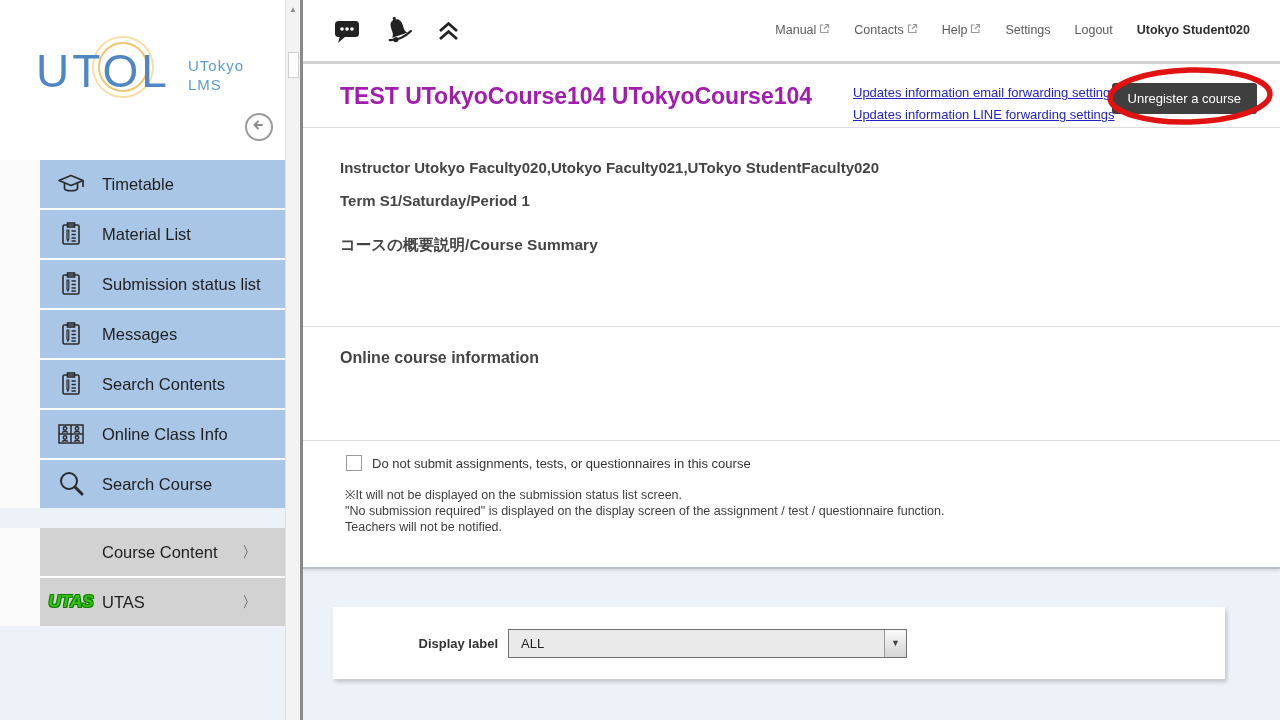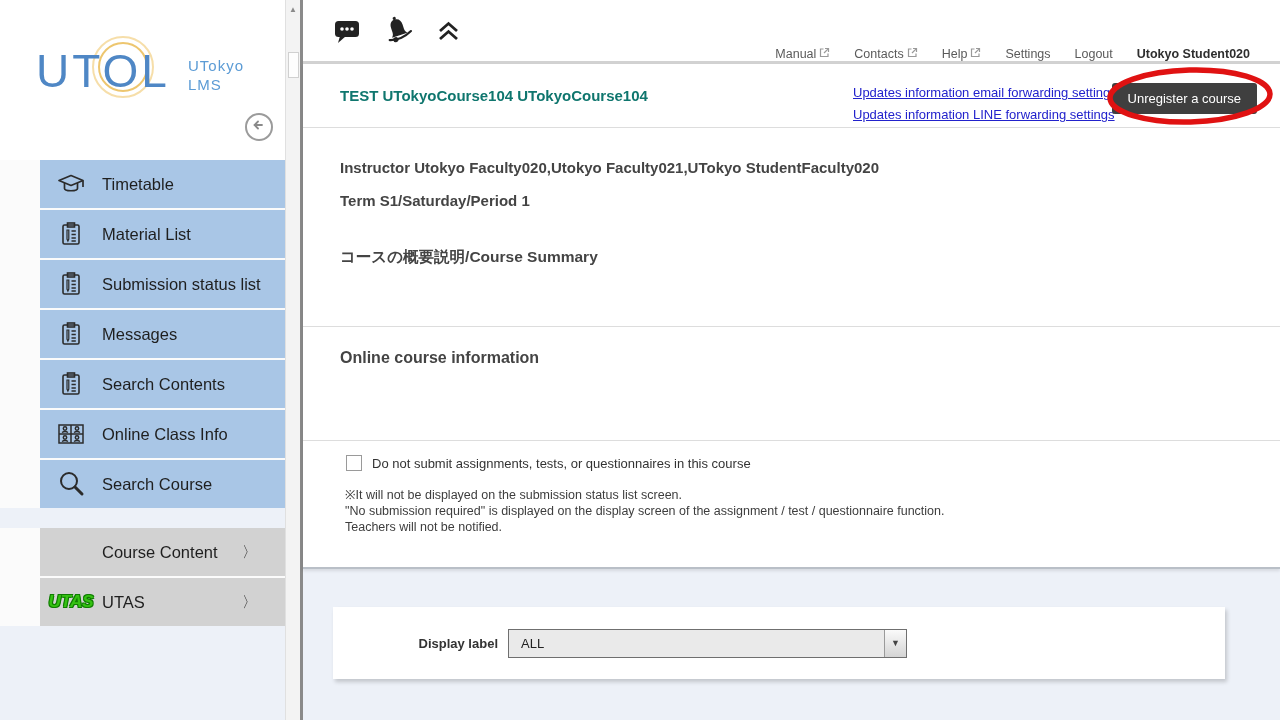--- a/index.html
+++ b/index.html
@@ -29,36 +29,36 @@
   .scrollstrip { position:absolute; left:285px; top:0; width:15px; height:720px; background:#f3f3f3; border-left:1px solid #e0e0e0; }
   .scroll-up { position:absolute; top:5px; left:0; width:100%; text-align:center; font-size:8px; color:#8a8a8a; cursor:pointer; }
   .scroll-thumb { position:absolute; top:52px; left:2px; width:11px; height:26px; background:#fdfdfd; border:1px solid #d0d0d0; cursor:pointer; }
   .divider { position:absolute; left:300px; top:0; width:3px; height:720px; background:#8a8a8a; }
 
   
   .main { position:absolute; left:303px; top:0; width:977px; height:720px; background:#edf1f8; }
   .topbar { position:relative; height:64px; background:#fff; border-bottom:3px solid #d2d2d2; }
   .top-icons { position:absolute; left:30px; top:14px; display:flex; align-items:center; gap:22px; }
   .top-icon { cursor:pointer; display:flex; align-items:center; }
-  .toplinks { position:absolute; right:30px; top:23px; display:flex; align-items:center; gap:24px;margin-top:24px; }
+  .toplinks { position:absolute; right:30px; top:23px; display:flex; align-items:center; gap:24px; }
   .toplink { font-size:12.5px; color:#5a5a5a; cursor:pointer; display:flex; align-items:center; gap:3px; }
   .top-user { font-size:12.5px; font-weight:bold; color:#2e2e2e; }
 
   .content-white { position:relative; background:#fff; height:505px; border-bottom:2px solid #b9bfc7; box-shadow:0 2px 3px rgba(0,0,0,.10); }
   .title-row { position:relative; height:64px; border-bottom:1px solid #ddd; }
-  .course-title { position:absolute; left:37px; top:0; line-height:64px; font-size:15px; font-weight:bold; color:#0f766e; }
+  .course-title { position:absolute; left:37px; top:0; line-height:64px; font-size:23px; font-weight:bold; color:#a21caf; }
   .updates { position:absolute; left:550px; top:21px; display:flex; flex-direction:column; gap:7px; }
   .updates a { font-size:13px; color:#2222cc; text-decoration:underline; cursor:pointer; }
   .unregister-btn { position:absolute; right:23px; top:19px; height:31px; padding:0 16px; background:#3f3f3f; color:#fff; font-size:13px; border:none; border-radius:3px; cursor:pointer; z-index:2; font-family:"Liberation Sans", sans-serif; }
   .annotate-svg { position:absolute; right:4px; top:2px; z-index:3; pointer-events:none; }
 
   .info-section { height:199px; border-bottom:1px solid #ddd; padding:30px 0 0 37px; }
   .info-line { font-size:15px; font-weight:bold; color:#444; line-height:20px; }
   .info-line.m1 { margin-bottom:13px; }
-  .info-line.m2 { margin-bottom:36px; }
+  .info-line.m2 { margin-bottom:24px; }
   .summary-line { font-size:15.5px; }
 
   .online-section { height:114px; border-bottom:1px solid #ddd; padding:22px 0 0 37px; }
   .online-heading { font-size:16px; font-weight:bold; color:#444; }
 
   .submit-section { padding:14px 0 0 43px; }
   .chk-row { display:flex; align-items:center; gap:10px; }
   .chk-box { width:16px; height:16px; border:1px solid #9a9a9a; background:#fff; cursor:pointer; }
   .chk-label { font-size:13px; color:#333; }
   .notes { margin-top:16px; margin-left:-1px; font-size:12.5px; color:#3d3d3d; line-height:16px; }

